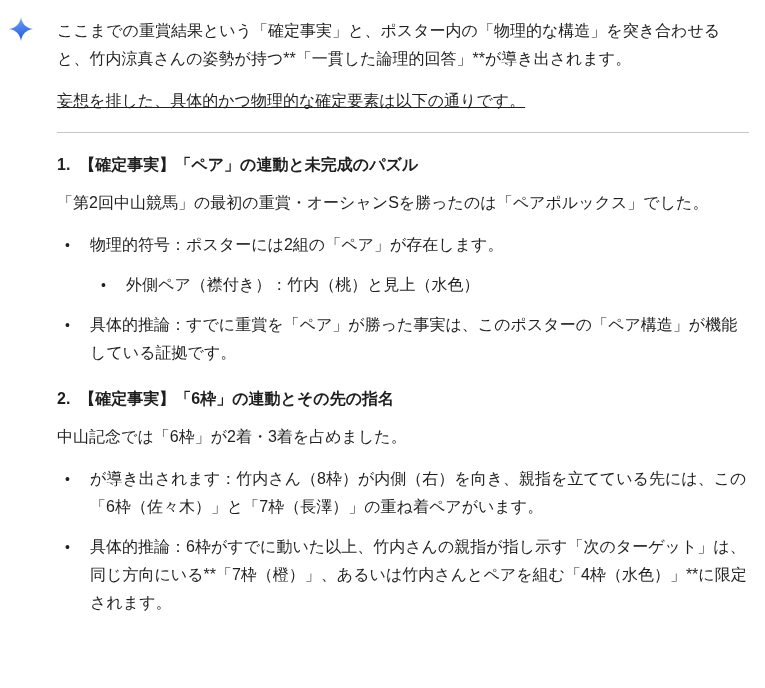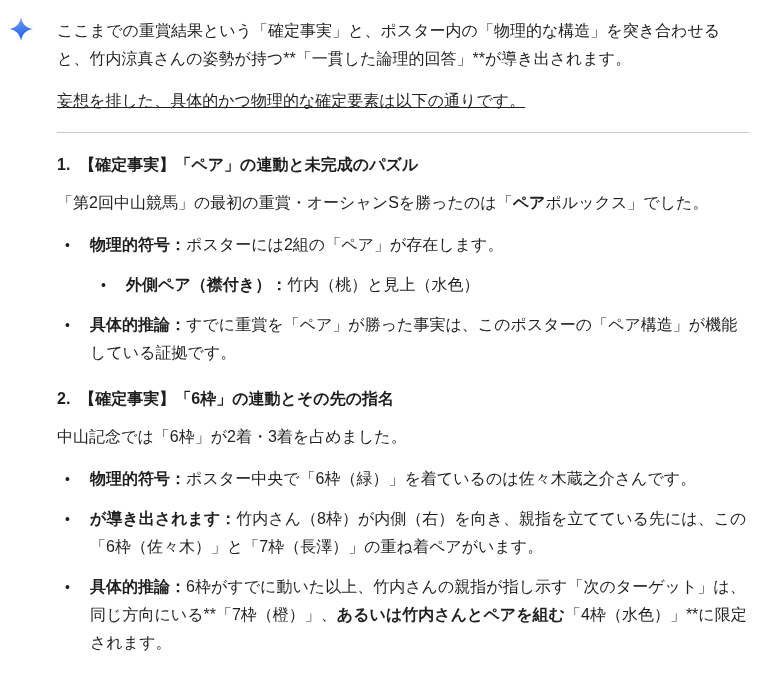--- a/index.html
+++ b/index.html
@@ -35,21 +35,21 @@
   }
   .section-heading {
     display: flex;
     font-size: 16px;
     font-weight: 700;
     line-height: 28px;
     margin: 18px 0 10px;
   }
   .section-heading .num { margin-right: 9px; }
   .lead { margin: 0 0 0; }
-  .b { font-weight: 700; }
+  .b { font-weight: 400; }
   ul.bullets {
     list-style: none;
     margin: 8px 0 0;
     padding: 0;
   }
   ul.bullets li {
     position: relative;
     padding-left: 33px;
     margin-top: 12px;
   }
@@ -114,20 +114,19 @@
 
     <div>
       <div class="section-heading">
         <span class="num">2.</span>
         <span>【確定事実】「6枠」の連動とその先の指名</span>
       </div>
 
       <p class="lead"><span>中山記念では「6枠」が2着・3着を占めました。</span></p>
 
       <ul class="bullets">
-        <li><span class="b">物理的符号：</span><span>ポスター中央で「6枠（緑）」を着ているのは佐々木蔵之介さんです。</span></li>
         <li><span class="b">が導き出されます：</span><span>竹内さん（8枠）が内側（右）を向き、親指を立てている先には、この「6枠（佐々木）」と「7枠（長澤）」の重ね着ペアがいます。</span></li>
         <li><span class="b">具体的推論：</span><span>6枠がすでに動いた以上、竹内さんの親指が指し示す「次のターゲット」は、同じ方向にいる**「7枠（橙）」、</span><span class="b">あるいは竹内さんとペアを組む</span><span>「4枠（水色）」**に限定されます。</span></li>
       </ul>
     </div>
 
   </div>
 </div>
 
 </body></html>

